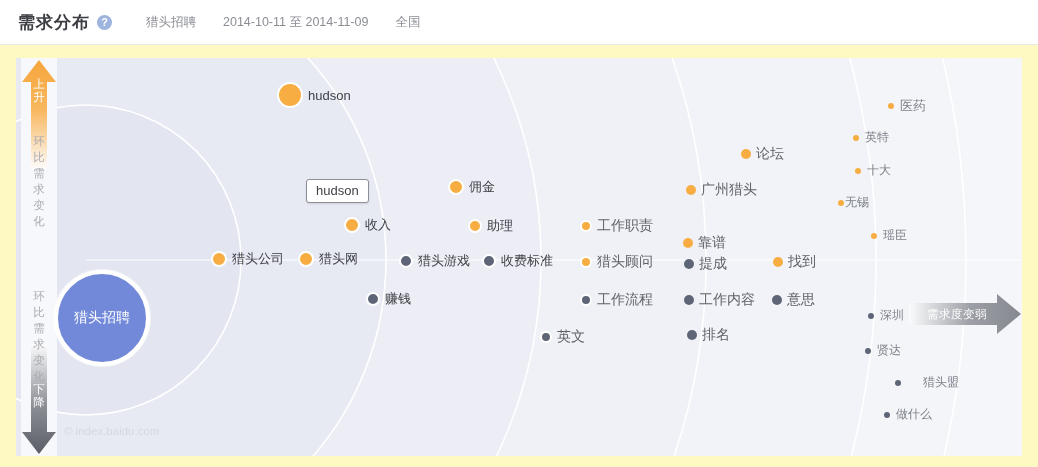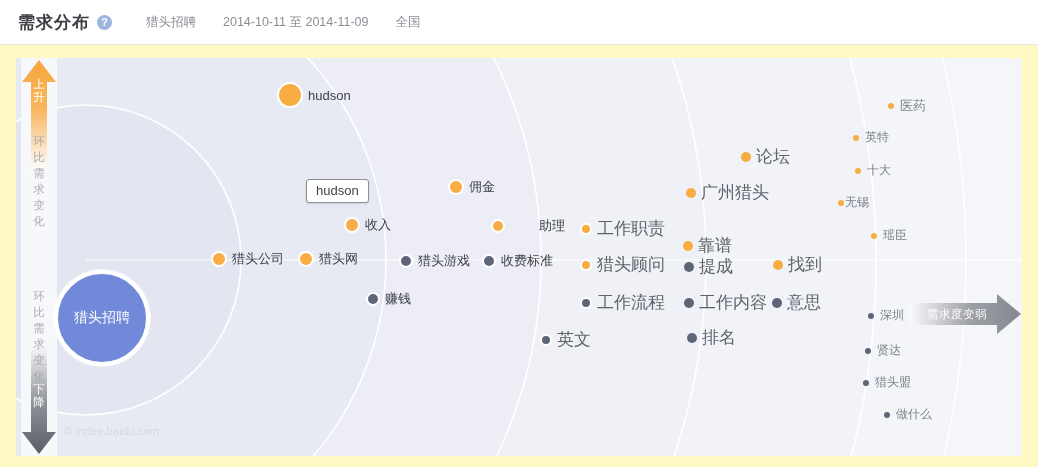--- a/index.html
+++ b/index.html
@@ -153,21 +153,21 @@
     border-radius: 50%;
     flex: 0 0 auto;
   }
   .node .dot.ring { border: 2px solid #ffffff; box-sizing: border-box; }
   .node .lbl {
     margin-left: 5px;
     color: #7d8189;
     font-size: 12.5px;
   }
   .node.big .lbl { color: #3f4147; font-size: 13px; }
-  .node.mid .lbl { color: #5f6269; font-size: 17px; }
+  .node.mid .lbl { color: #5f6269; font-size: 14px; }
 
   
   .tooltip {
     position: absolute;
     left: 290px; top: 121px;
     padding: 3px 9px 4px 9px;
     background: #ffffff;
     border: 1px solid #8d9096;
     border-radius: 3px;
     font-size: 13px;
@@ -293,21 +293,21 @@
           <span class="lbl">赚钱</span>
         </div>
         <div class="node big" style="left: 383px; top: 194px;">
           <span class="dot ring" style="width: 14px; height: 14px; background: rgb(93, 101, 118);"></span>
           <span class="lbl">猎头游戏</span>
         </div>
         <div class="node big" style="left: 432px; top: 120px;">
           <span class="dot ring" style="width: 16px; height: 16px; background: rgb(247, 173, 66);"></span>
           <span class="lbl">佣金</span>
         </div>
-        <div class="node big" style="left: 475px; top: 159px; gap: 29px;">
+        <div class="node big" style="left: 452px; top: 159px;">
           <span class="dot ring" style="width: 14px; height: 14px; background: rgb(247, 173, 66);"></span>
           <span class="lbl">助理</span>
         </div>
         <div class="node big" style="left: 466px; top: 194px;">
           <span class="dot ring" style="width: 14px; height: 14px; background: rgb(93, 101, 118);"></span>
           <span class="lbl">收费标准</span>
         </div>
         <div class="node mid" style="left: 524px; top: 270px;">
           <span class="dot ring" style="width: 12px; height: 12px; background: rgb(93, 101, 118);"></span>
           <span class="lbl">英文</span>
@@ -377,21 +377,21 @@
           <span class="lbl" style="font-size: 12px; margin-left: 6px;">瑶臣</span>
         </div>
         <div class="node sm" style="left: 852px; top: 249px;">
           <span class="dot" style="width: 6px; height: 6px; background: rgb(93, 101, 118);"></span>
           <span class="lbl" style="font-size: 12px; margin-left: 6px;">深圳</span>
         </div>
         <div class="node sm" style="left: 849px; top: 284px;">
           <span class="dot" style="width: 6px; height: 6px; background: rgb(93, 101, 118);"></span>
           <span class="lbl" style="font-size: 12px; margin-left: 6px;">贤达</span>
         </div>
-        <div class="node sm" style="left: 847px; top: 316px;">
+        <div class="node sm" style="left: 879px; top: 316px; gap: 16px;">
           <span class="dot" style="width: 6px; height: 6px; background: rgb(93, 101, 118);"></span>
           <span class="lbl" style="font-size: 12px; margin-left: 6px;">猎头盟</span>
         </div>
         <div class="node sm" style="left: 868px; top: 348px;">
           <span class="dot" style="width: 6px; height: 6px; background: rgb(93, 101, 118);"></span>
           <span class="lbl" style="font-size: 12px; margin-left: 6px;">做什么</span>
         </div>
       </div>
 
     <div class="tooltip">hudson</div>

